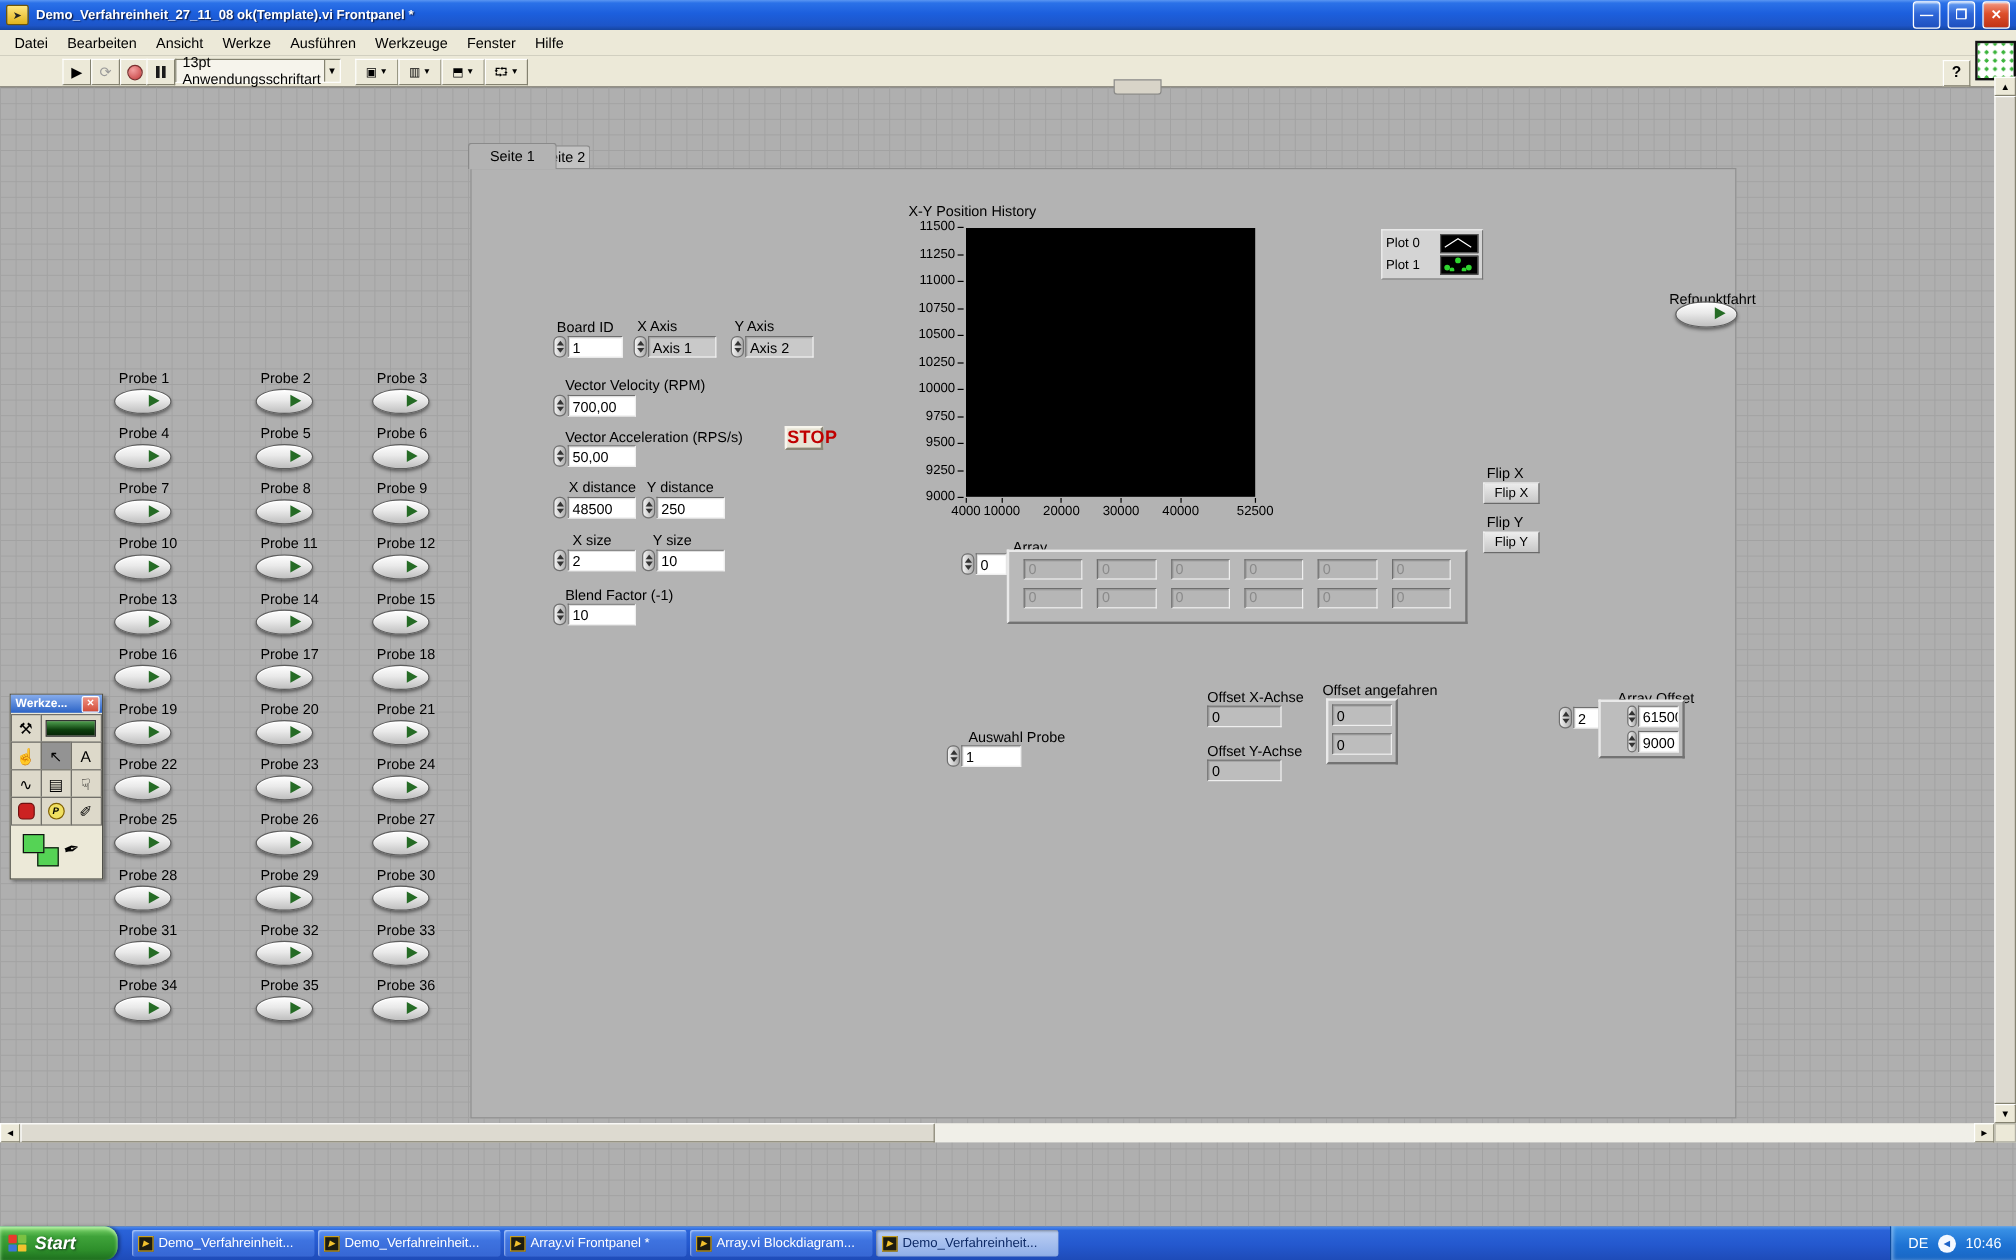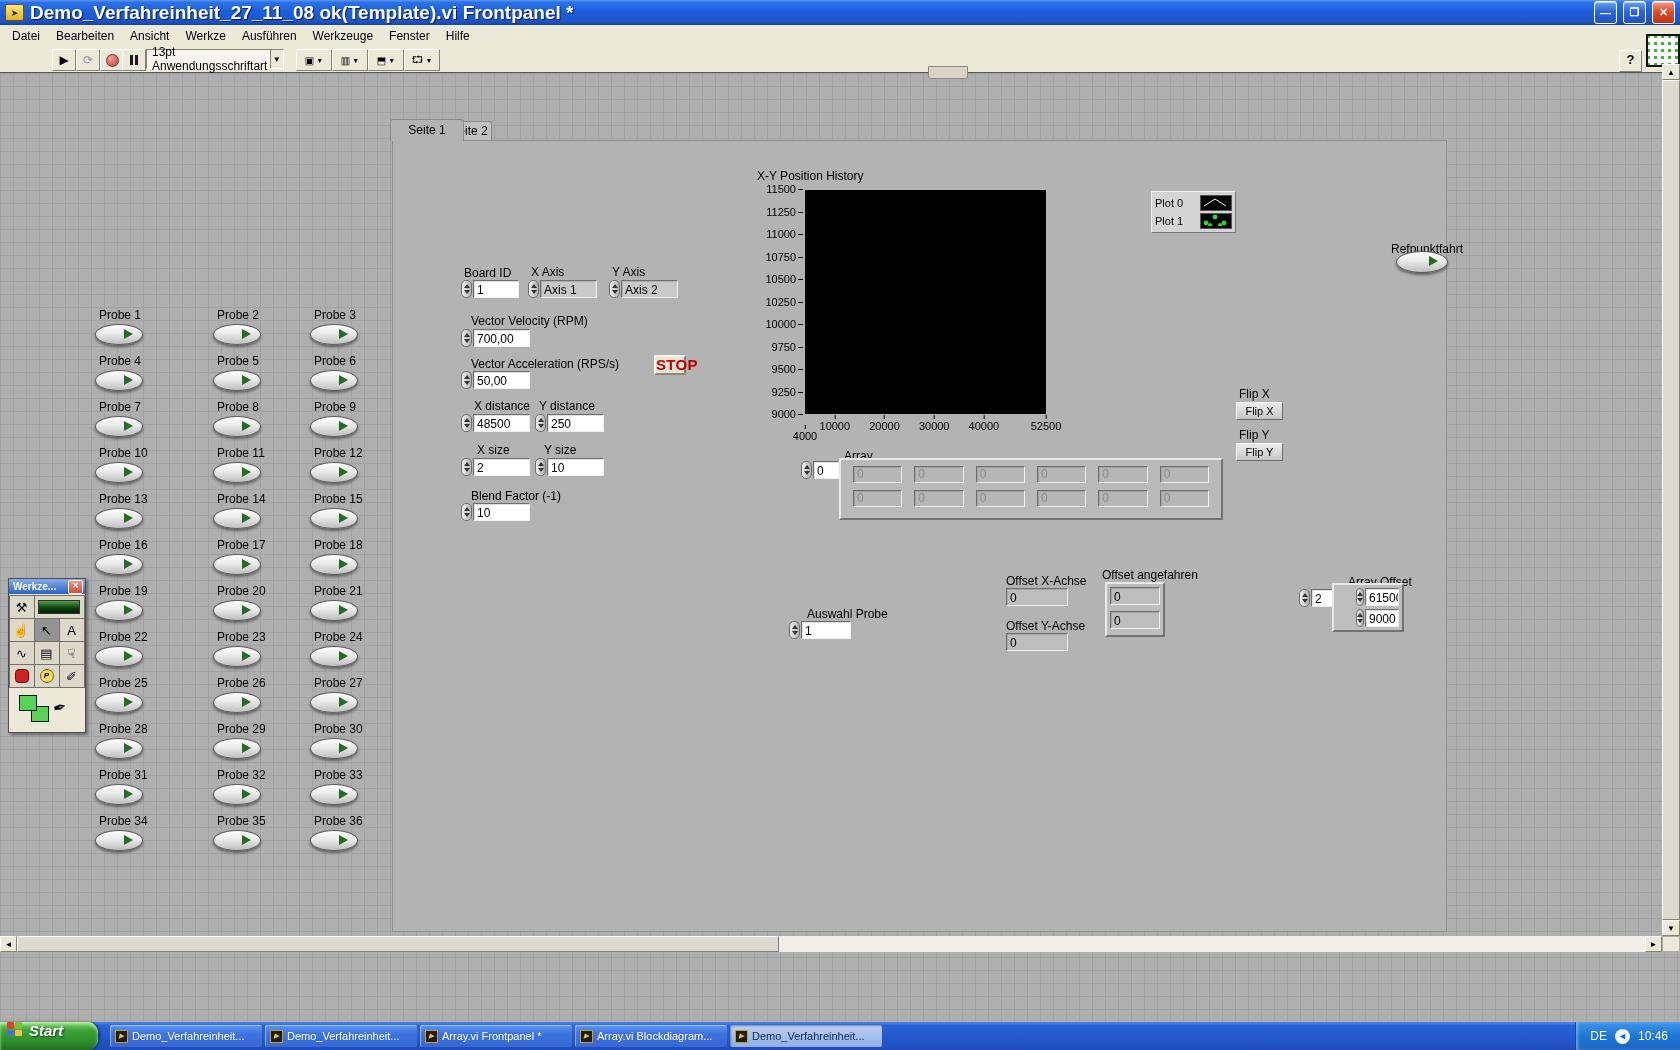--- a/index.html
+++ b/index.html
@@ -5,21 +5,21 @@
   html,body{margin:0;padding:0;background:#444;}
   .screen{position:relative;width:1680px;height:1050px;overflow:hidden;
           font-family:"Liberation Sans",sans-serif;font-size:12px;color:#000;}
   
   .titlebar{position:absolute;left:0;top:0;width:100%;height:25px;
     background:linear-gradient(180deg,#5A96F2 0%,#2B71E8 10%,#1C5FDD 45%,#1D55C8 85%,#16459F 100%);
     display:flex;align-items:center;gap:6px;padding:0 5px;box-sizing:border-box;}
   .vi-icon{width:17px;height:15px;background:linear-gradient(180deg,#FFE680,#E2B41C);
     border:1px solid #6d5408;border-radius:2px;display:flex;align-items:center;justify-content:center;
     font-size:9px;color:#222;}
-  .title-text{flex:1;color:#fff;font-weight:bold;font-size:19px;text-shadow:1px 1px 1px #0a1a44;
+  .title-text{flex:1;color:#fff;font-weight:bold;font-size:11px;text-shadow:1px 1px 1px #0a1a44;
     white-space:nowrap;overflow:hidden;}
   .winbtn{width:21px;height:21px;border-radius:3px;border:1px solid #fff;color:#fff;
     display:flex;align-items:center;justify-content:center;font-size:11px;font-weight:bold;
     background:linear-gradient(180deg,#68A0F4,#2E66D8 45%,#1F50BE);box-shadow:inset 0 1px 1px rgba(255,255,255,.6);}
   .winbtn.close{background:linear-gradient(180deg,#F29A84,#DD4F2B 45%,#C03214);}
   
   .menubar{position:absolute;left:0;top:25px;width:100%;height:21px;background:#ECE9D8;
     display:flex;align-items:center;padding-left:4px;box-sizing:border-box;}
   .menu-item{padding:2px 8px;font-size:12px;}
   .toolbar{position:absolute;left:0;top:46px;width:100%;height:27px;background:#ECE9D8;
@@ -121,21 +121,21 @@
   .vsb{position:absolute;left:1662px;top:-9px;width:18px;height:872px;background:#F0EFE8;z-index:5;}
   .sbarrow{position:absolute;background:#ECE9D8;border:1px solid;border-color:#fff #848270 #848270 #fff;
     display:flex;align-items:center;justify-content:center;font-size:8px;box-sizing:border-box;}
   .sbthumb{position:absolute;background:#DDDAD0;border:1px solid;border-color:#fff #848270 #848270 #fff;box-sizing:border-box;}
   .sbcorner{position:absolute;left:1662px;top:863px;width:18px;height:16px;background:#ECE9D8;z-index:5;border:1px solid #b0aea2;box-sizing:border-box;}
   
   .taskbar{position:absolute;left:0;top:1022px;width:100%;height:28px;
     background:linear-gradient(180deg,#4E8DF0 0%,#2A63D8 12%,#2458CE 55%,#1E4BB8 100%);z-index:9;}
   .startbtn{position:absolute;left:0;top:0;width:98px;height:28px;border-radius:0 11px 11px 0;
     background:linear-gradient(180deg,#7FD86E 0%,#3FA33A 30%,#2E8F2B 70%,#1E6F1F 100%);
-    display:flex;gap:6px;padding:0 12px 0 7px;box-sizing:border-box;
+    display:flex;align-items:center;gap:6px;padding:0 12px 0 7px;box-sizing:border-box;
     color:#fff;font-weight:bold;font-style:italic;font-size:15px;text-shadow:1px 1px 2px #14401a;
     box-shadow:inset 0 2px 3px #b8f0a8,2px 0 3px rgba(0,0,0,.4);}
   .flag{width:16px;height:14px;display:grid;grid-template-columns:7px 7px;gap:1px;}
   .flag b{border-radius:1px;} .flag b:nth-child(1){background:#E83A2D;} .flag b:nth-child(2){background:#7BC143;}
   .flag b:nth-child(3){background:#3D76D8;} .flag b:nth-child(4){background:#F2C22E;}
   .tasks{position:absolute;left:110px;top:0;display:flex;gap:3px;align-items:center;height:28px;}
   .task{width:152px;height:22px;border-radius:2px;background:linear-gradient(180deg,#5E94F2,#3E73E0 40%,#3767D4);
     box-shadow:inset 1px 1px 1px rgba(255,255,255,.45);color:#fff;font-size:11px;
     display:flex;align-items:center;gap:4px;padding:0 5px;box-sizing:border-box;white-space:nowrap;overflow:hidden;}
   .task.active{background:linear-gradient(180deg,#BDD0F4,#8FAEE8);color:#0E2A66;box-shadow:inset 1px 1px 2px rgba(0,0,0,.35);}
@@ -468,21 +468,21 @@
           <span class="dash"></span>
         </span>
         <span class="ytick">
           <span>9000</span>
           <span class="dash"></span>
         </span>
       </div>
     <div class="plot"></div>
     <div class="xticks">
 
-    <span class="xtick" style="left: 0%; margin-top: 10px;">
+    <span class="xtick" style="left: 0%;">
           <span class="vdash"></span>
           <span class="xt-label">4000</span>
         </span>
         <span class="xtick" style="left: 12.3711%;">
           <span class="vdash"></span>
           <span class="xt-label">10000</span>
         </span>
         <span class="xtick" style="left: 32.9897%;">
           <span class="vdash"></span>
           <span class="xt-label">20000</span>

